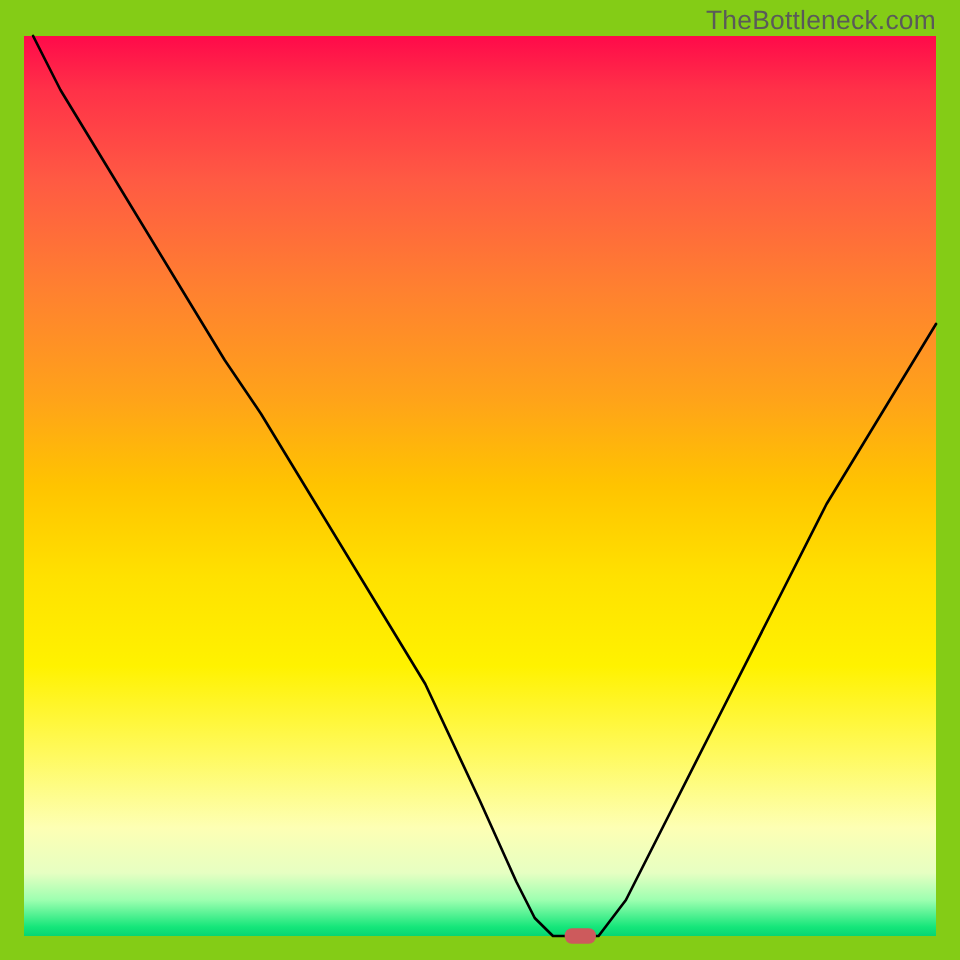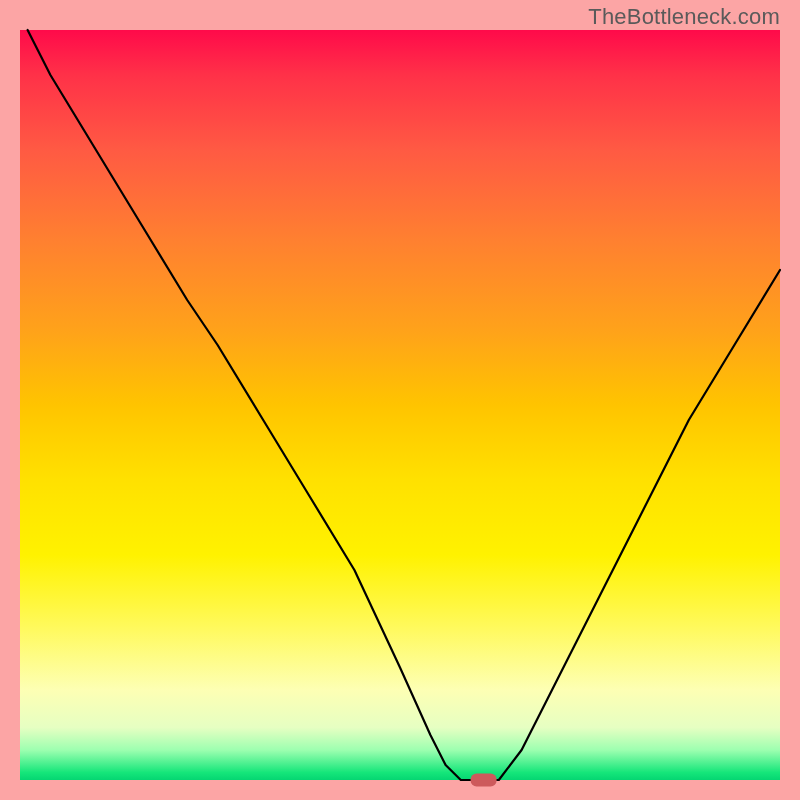--- a/index.html
+++ b/index.html
@@ -8,21 +8,21 @@
     width: 800px;
     height: 800px;
     background: #000;
     overflow: hidden;
     font-family: Arial, Helvetica, sans-serif;
   }
   .frame {
     position: relative;
     width: 800px;
     height: 800px;
-    background: #fca5a5;
+    background: #84cc16;
   }
   .watermark {
     position: absolute;
     top: 4px;
     right: 20px;
     color: #5a5a5a;
     font-size: 22px;
     font-weight: 500;
     letter-spacing: 0.2px;
     user-select: none;

